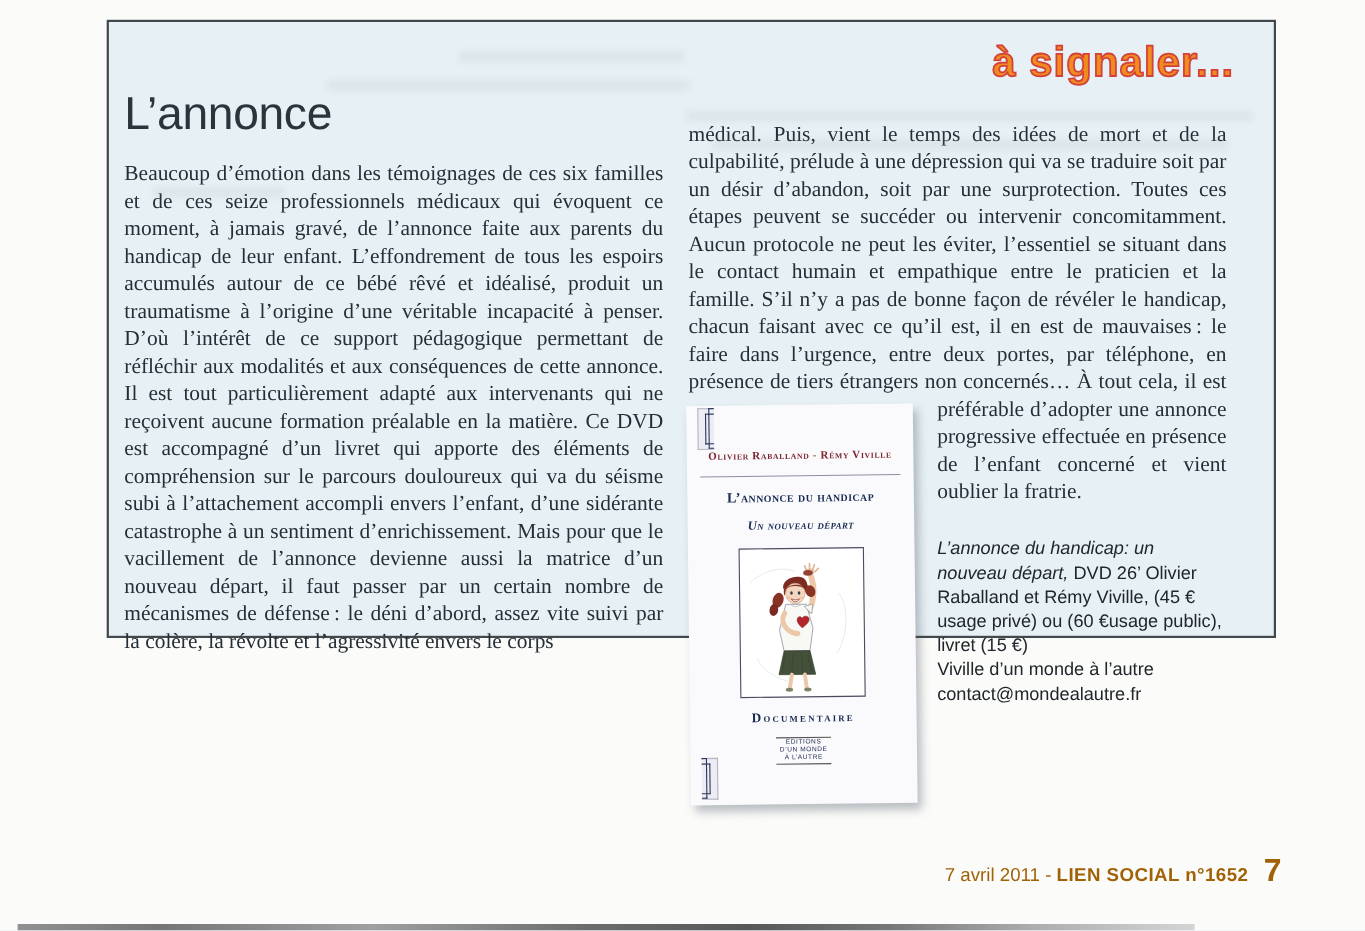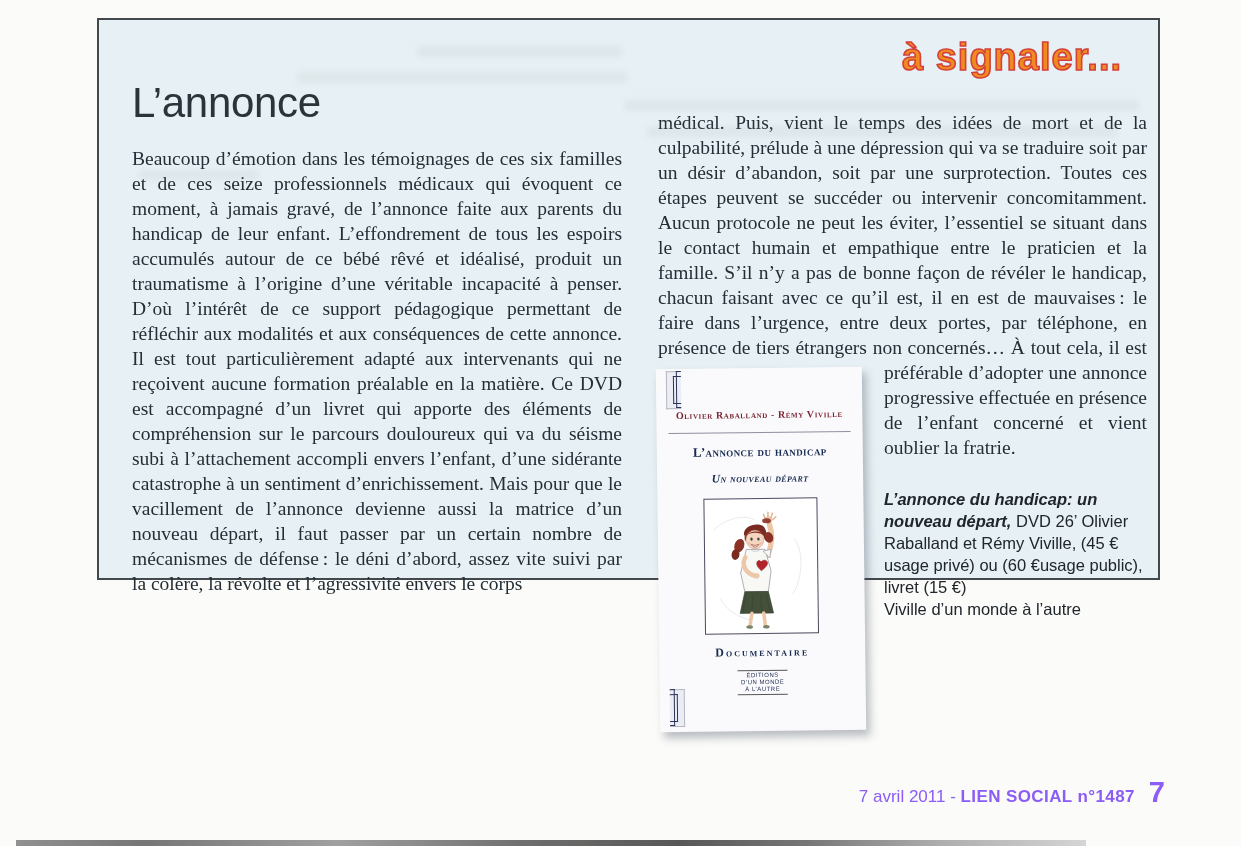--- a/index.html
+++ b/index.html
@@ -27,23 +27,23 @@
 
   
   .signaler {
     position:absolute; top:16px; right:36px;
     font-size:38px; font-weight:700; letter-spacing:1px;
     color:#f08c1e;
     -webkit-text-stroke:1.6px #d4403c;
   }
 
   
-  .columns { display:flex; padding:60px 0 0 33px; }
+  .columns { display:flex; padding:60px 0 0 14px; }
   .col-left  { width:490px; }
-  .col-right { width:489px; margin-left:36px; padding-top:30px; }
+  .col-right { width:489px; margin-left:23px; padding-top:30px; }
 
   .article-title {
     font-size:42px; line-height:46px; font-weight:400;
     color:#2b333b; letter-spacing:-0.3px; margin-bottom:20px;
   }
   .article-title span { display:block; }
 
   .body-text {
     font-family:"Liberation Serif", "DejaVu Serif", serif;
     font-size:19.5px; line-height:25px;
@@ -100,27 +100,27 @@
     display:block; text-transform:uppercase;
     font-size:6px; line-height:7px; letter-spacing:.5px;
   }
 
   
   .caption {
     margin-top:28px; overflow:hidden; 
     font-size:16.5px; line-height:22px; color:#20262b;
   }
   .caption p { margin:0; }
-  .cap-bold { font-weight:700; font-style:italic; }
+  .cap-bold { font-weight:400; font-style:italic; }
 
   
   .page-footer {
     position:absolute; top:776px; right:76px;
     display:flex; align-items:baseline;
-    font-size:17px; color:#8b5cf6;
+    font-size:17px; color:#a16207;
   }
   .page-footer .date  { white-space:pre; }
   .page-footer .journal { font-weight:700; letter-spacing:.4px; white-space:pre; }
   .page-footer .pagenum { font-size:29px; font-weight:700; margin-left:14px; }
 
   
   .scan-strip {
     position:absolute; left:16px; bottom:0;
     width:1070px; height:6px; opacity:.8; filter:blur(.4px);
     background:linear-gradient(to right,
@@ -214,25 +214,26 @@
             </span>
           </span>
         </span>
 
         <span>cela, il est préférable d’adopter une annonce progressive effectuée en présence de l’enfant concerné et vient oublier la fratrie.</span>
       </div>
 
       <div class="caption">
         <p><span class="cap-bold">L’annonce du handicap: un nouveau départ,</span><span> DVD 26’ Olivier Raballand et Rémy Viville, (45 € usage privé) ou (60 €usage public), livret (15 €)</span></p>
         <p>Viville d’un monde à l’autre</p>
+        <p>contact@mondealautre.fr</p>
       </div>
     </div>
 
   </div>
 </div>
 
 <div class="page-footer">
   <span class="date">7 avril 2011 - </span>
-  <span class="journal">LIEN SOCIAL n°1487</span>
+  <span class="journal">LIEN SOCIAL n°1652</span>
   <span class="pagenum">7</span>
 </div>
 
 <div class="scan-strip"></div>
 
 </body></html>

